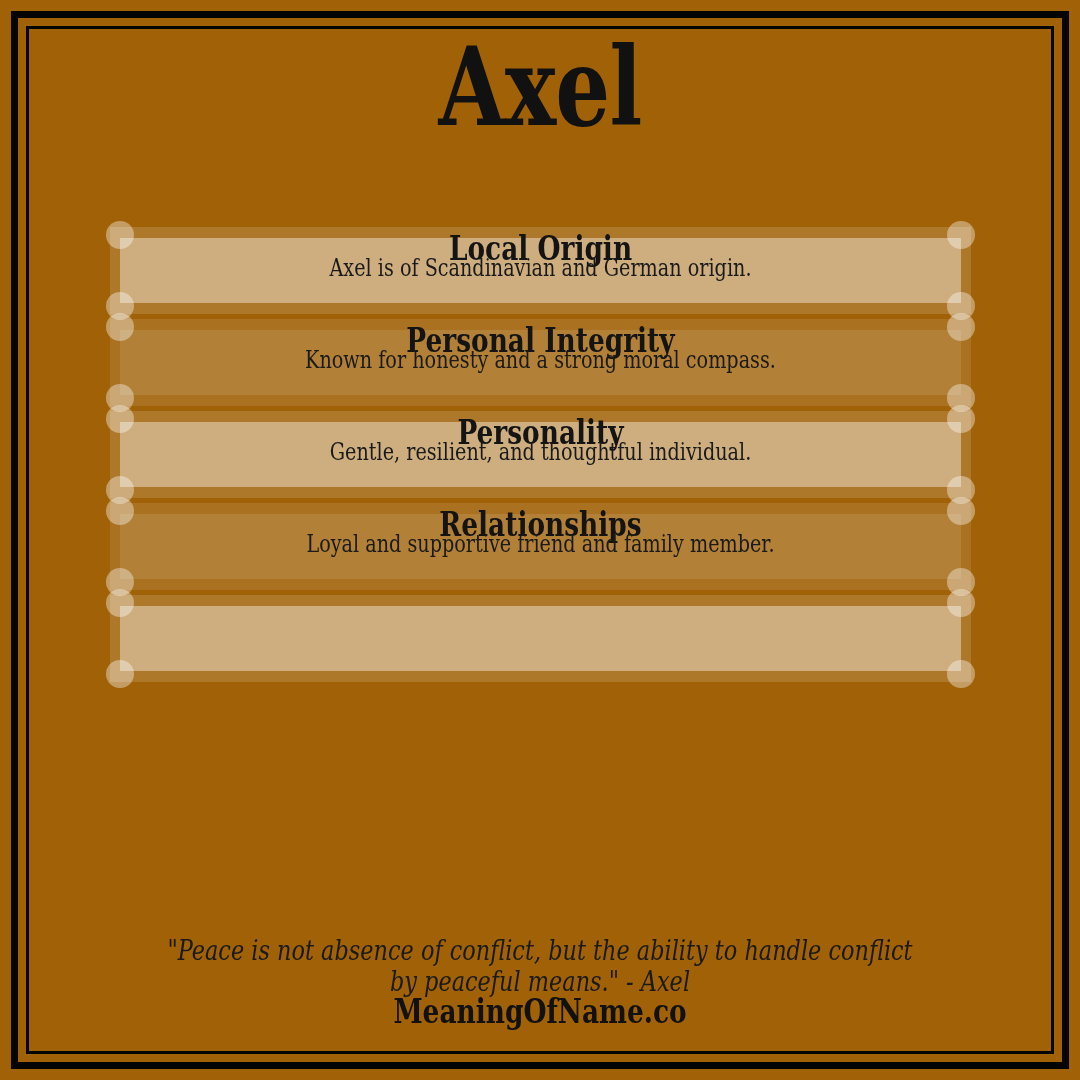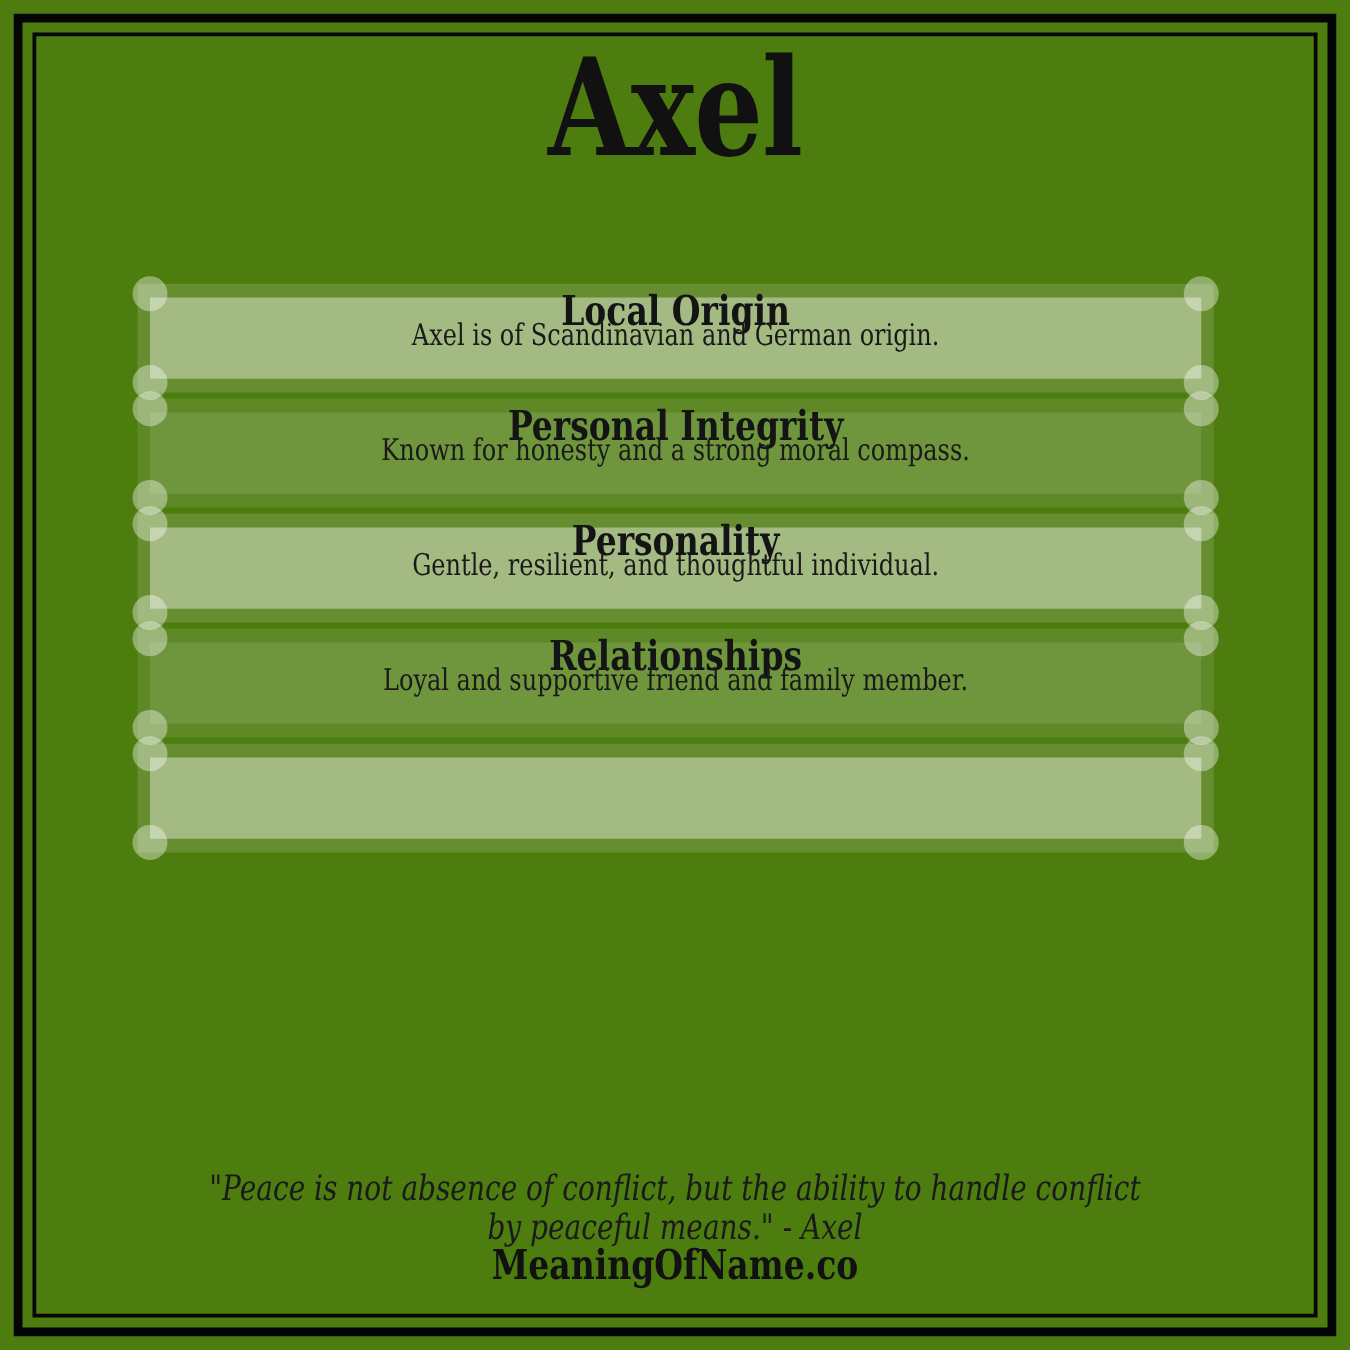--- a/index.html
+++ b/index.html
@@ -11,21 +11,21 @@
 
   body {
     background:#e3b845;
     font-family:"Liberation Serif", serif;
   }
 
   
   #poster {
     position:relative;
     width:1080px; height:1080px;
-    background:#4d7c0f;
+    background:#a16207;
   }
   .frame-outer {
     position:absolute;
     left:11px; top:11px; right:11px; bottom:11px;
     border:7px solid #050505;
   }
   .frame-inner {
     position:absolute;
     left:26px; top:26px; right:26px; bottom:26px;
     border:3px solid #050505;

